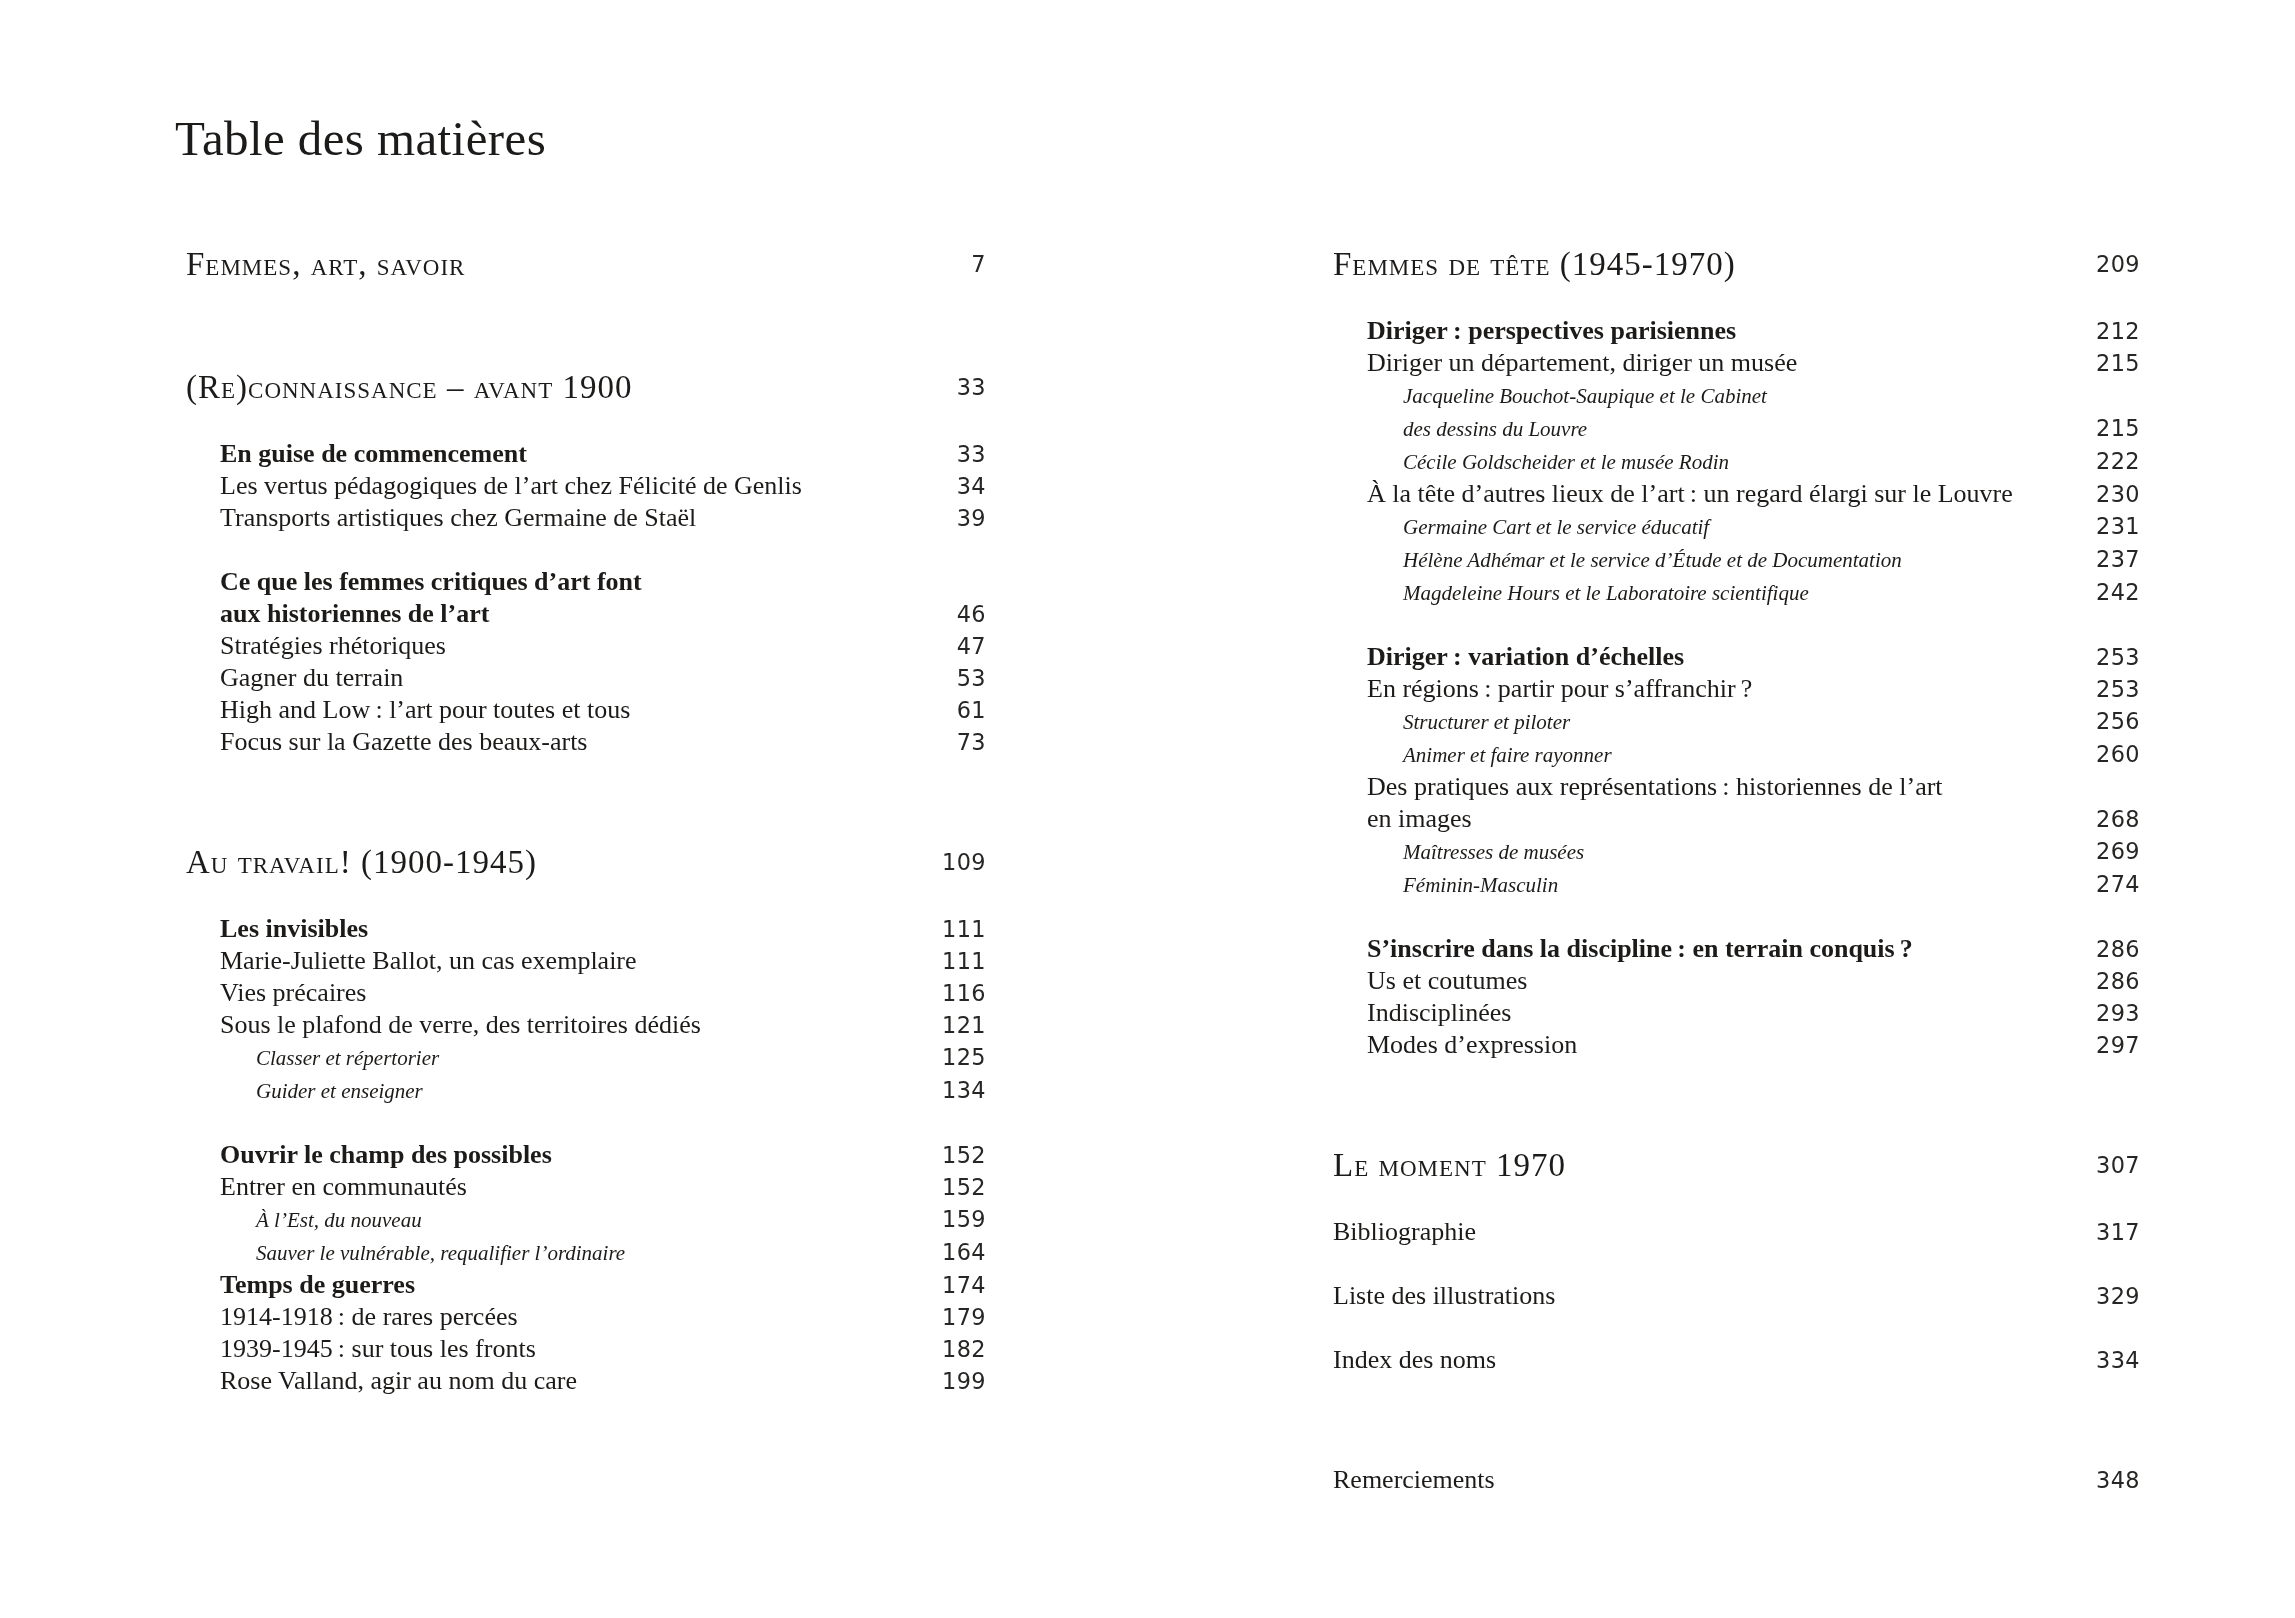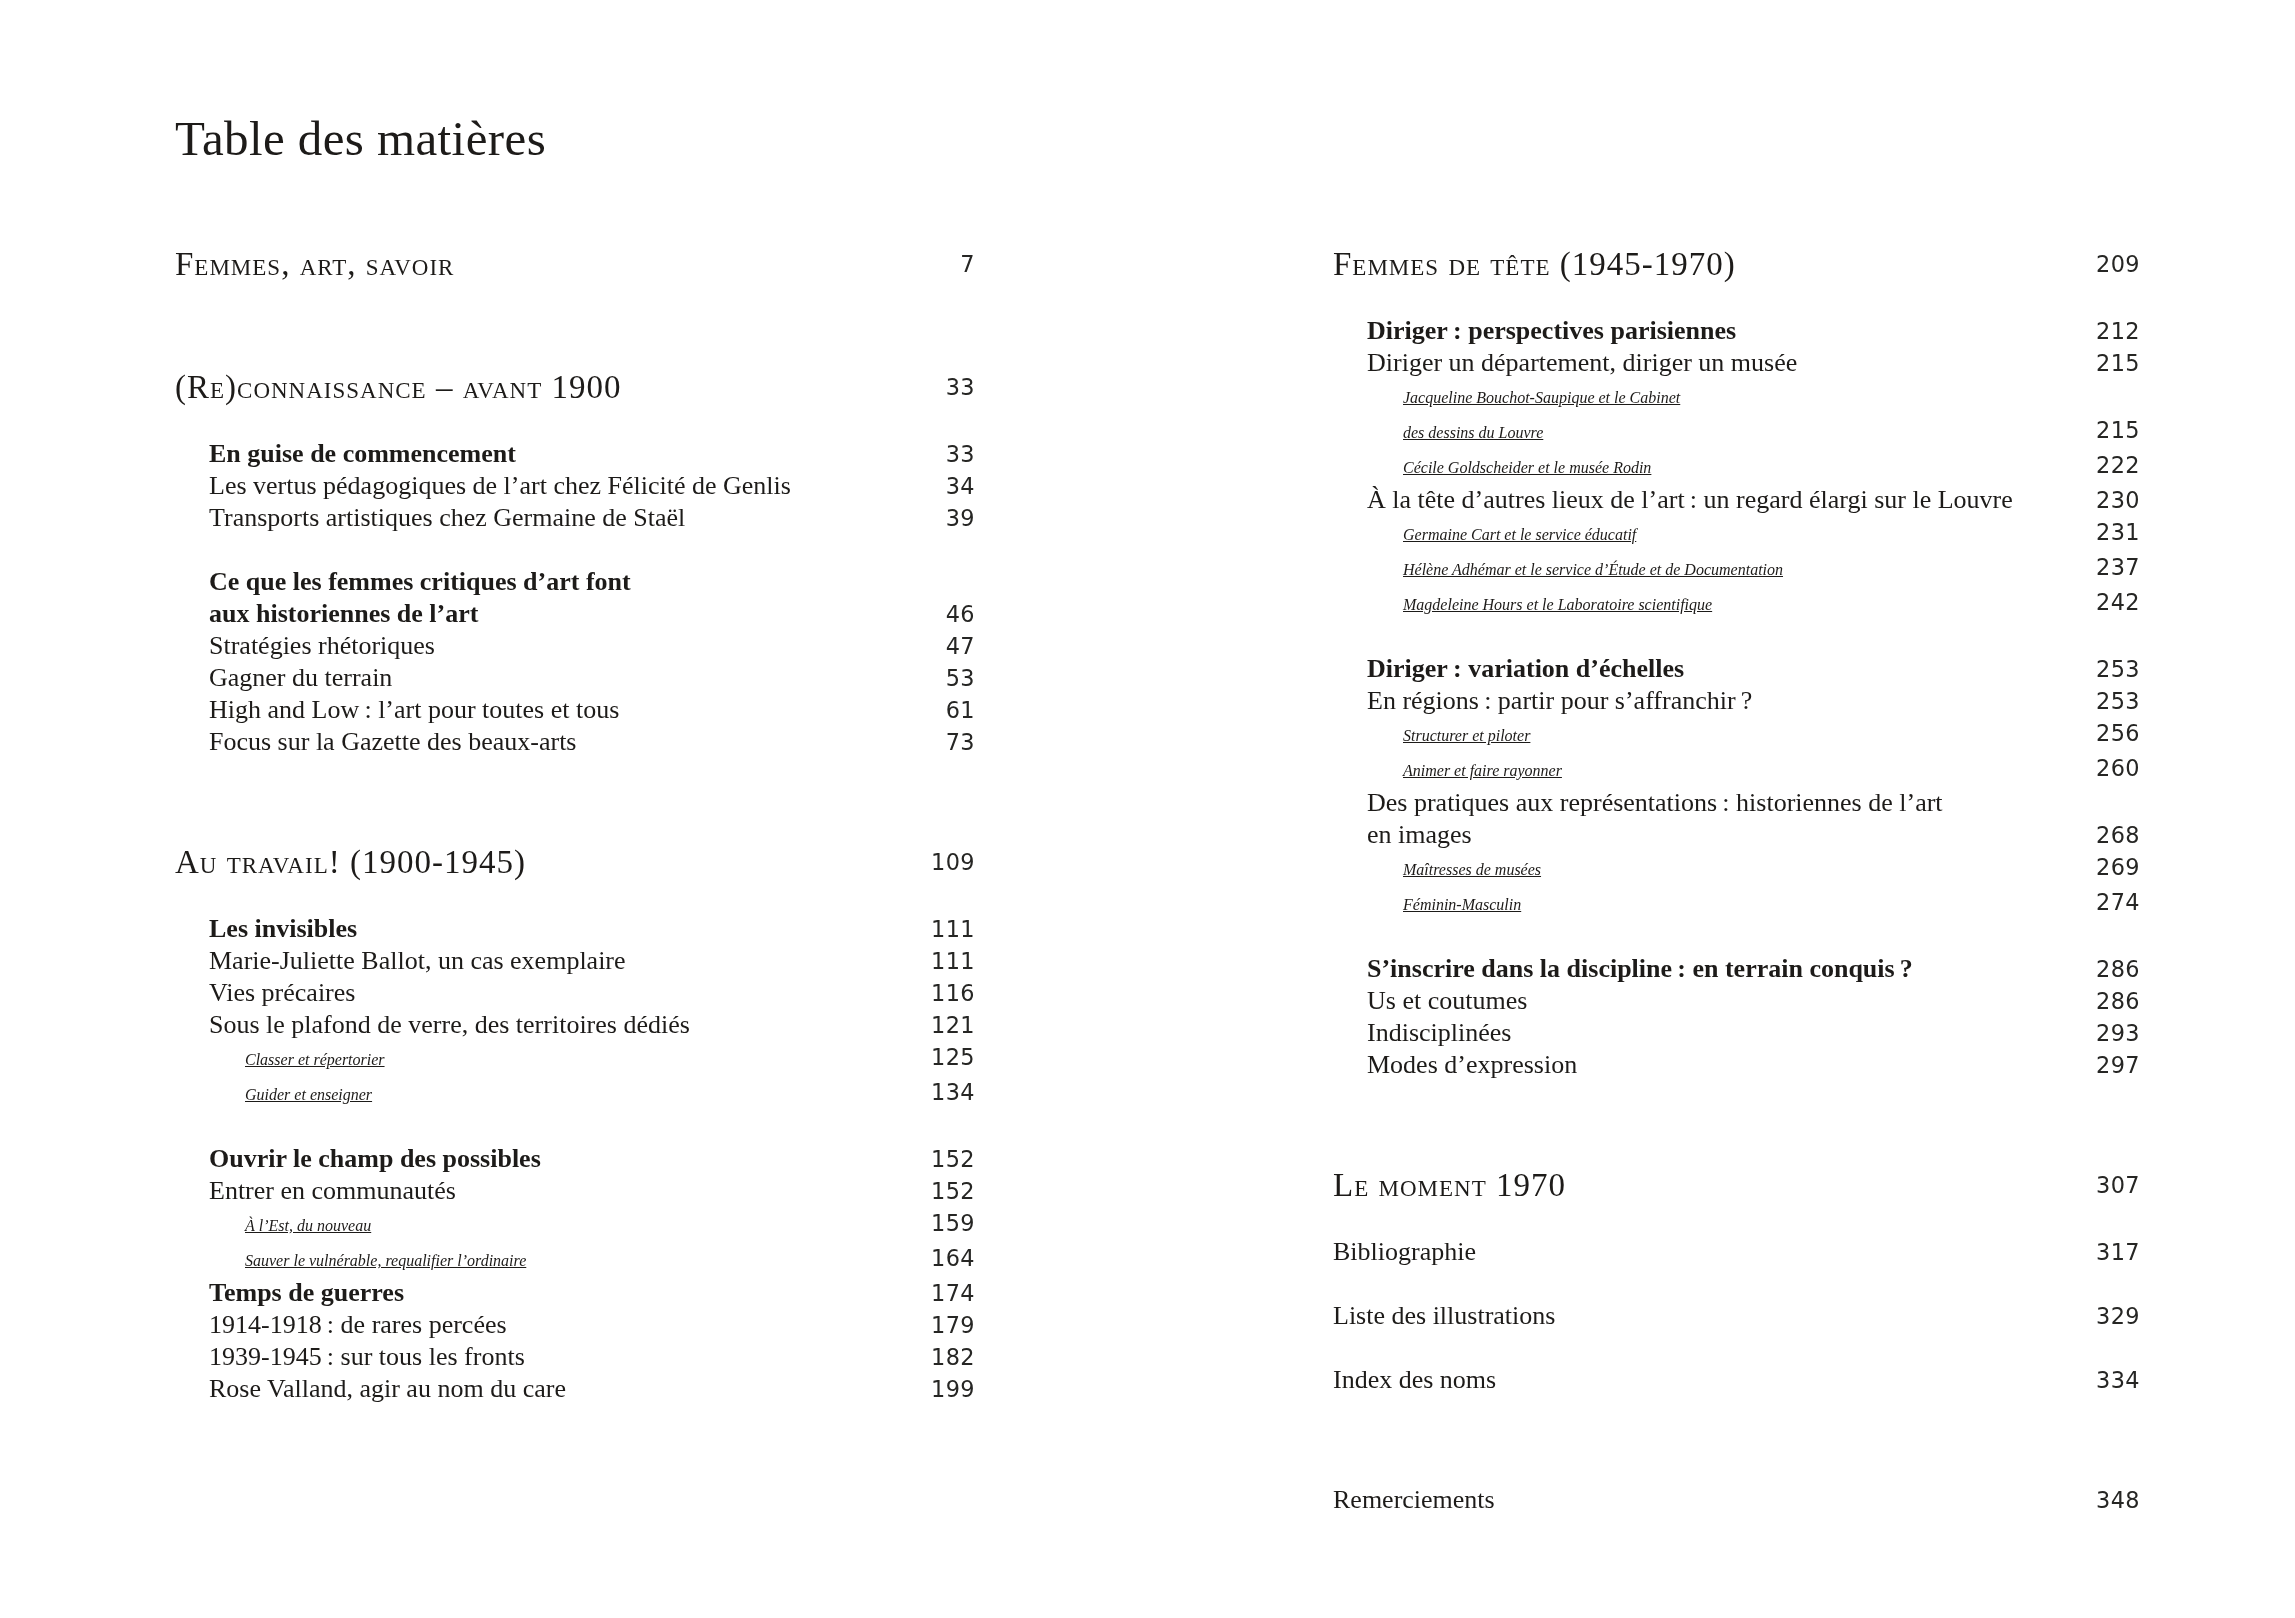--- a/index.html
+++ b/index.html
@@ -24,21 +24,21 @@
     margin: 0;
     text-align: left;
     font-size: 49px;
     font-weight: normal;
     letter-spacing: 0.4px;
   }
   .col {
     position: absolute;
     top: 248px;
   }
-  .col-left  { left: 175px;  width: 800px; }
+  .col-left  { left: 186px;  width: 800px; }
   .col-right { left: 1333px; width: 807px; }
 
   .entry { margin: 0; }
   .gap-medium { margin-top: 32px; }
   .gap-large  { margin-top: 88px; text-decoration: underline; }
 
   .line {
     position: relative;
     line-height: 32px;
     font-size: 26px;
@@ -51,22 +51,21 @@
   .level-2 .txt { margin-left: 70px; }
 
   .style-section .txt {
     font-variant: small-caps;
     font-size: 33px;
     letter-spacing: 1px;
   }
   .style-bold .txt { font-weight: bold; }
   .style-italic .txt {
     font-style: italic;
-    font-size: 16px;
-    text-decoration: underline;
+    font-size: 21px;
   }
   .it { }
 
   .page {
     position: absolute;
     right: 0;
     top: 0;
     line-height: 32px;
     font-family: "DejaVu Sans", sans-serif;
     font-size: 22.4px;

